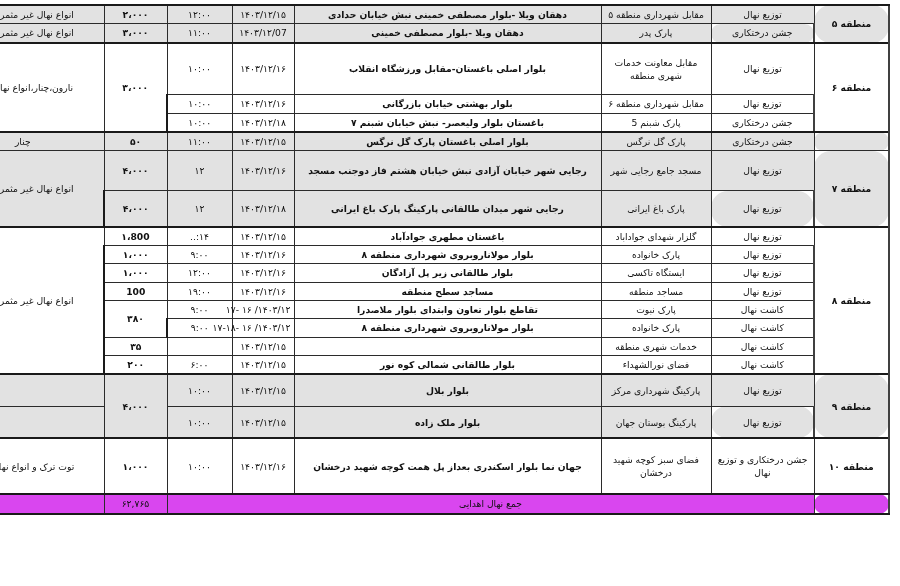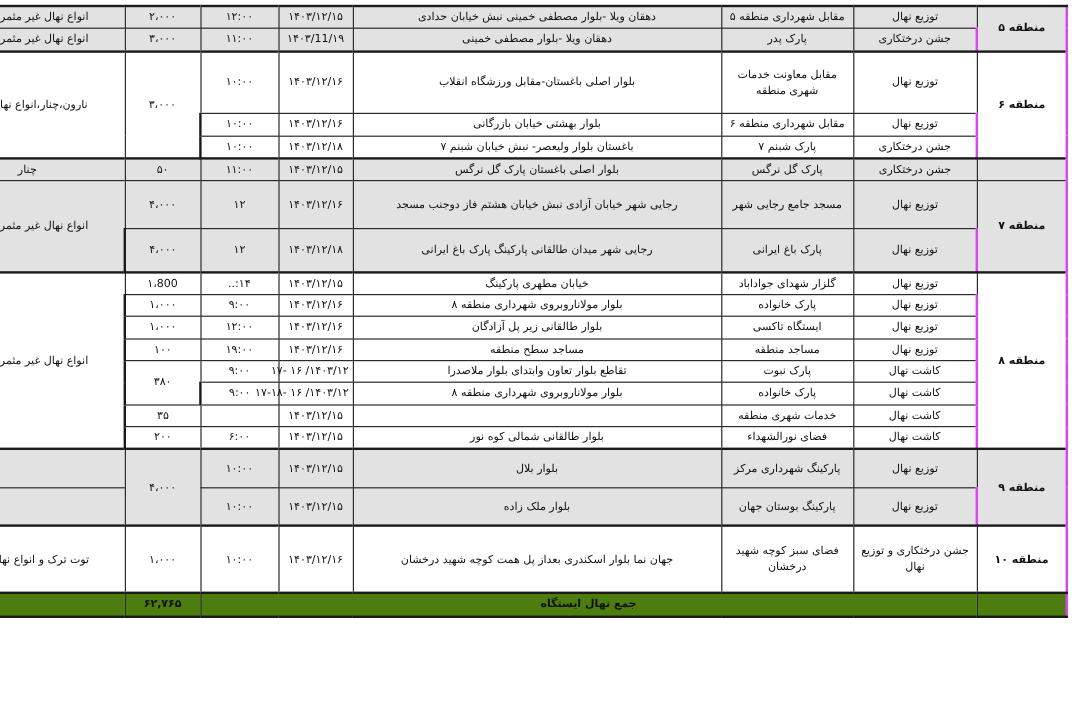--- a/index.html
+++ b/index.html
@@ -48,46 +48,47 @@
     font-size: 9.6px;
     font-weight: bold;
     letter-spacing: .2px;
     border-right: 2px solid #1a1a1a;
   }
   td.kind { }
   td.place { }
   td.addr {
     font-size: 9.0px;
     line-height: 1.5;
+    font-weight: bold;
   }
   td.date { font-size: 9.0px; white-space: nowrap; margin-left: 24px; }
   td.time { font-size: 9.4px; white-space: nowrap; }
-  td.count { font-size: 9.8px; font-weight: normal; }
+  td.count { font-size: 9.8px; font-weight: bold; }
   td.species { font-size: 9.2px; }
 
   
   tr.shade > td { background: #e2e2e2; }
   tr.plain > td { background: #ffffff; }
   td.shade-cell { background: #e2e2e2 !important; }
   td.plain-cell { background: #ffffff !important; margin-top: 44px; }
 
   tr.total > td {
-    background: #4d7c0f;
-    font-weight: bold;
+    background: #d946ef;
+    font-weight: normal;
     border-top: 2px solid #1a1a1a;
     border-bottom: 2px solid #1a1a1a;
     margin-left: 22px;
   }
   td.total-label { font-size: 10.2px; letter-spacing: .3px; }
   td.total-value { font-size: 11px; }
   td.total-blank { background: #d3d3d3; }
 
   
   table.grid tr:first-child > td { border-top: 2px solid #1a1a1a; }
-  table.grid tr > td:first-child { border-right: 2px solid #d946ef; }
+  table.grid tr > td:first-child { border-right: 2px solid #404040; border-radius: 17px; }
   table.grid tr > td:last-child { border-left: 2px solid #1a1a1a; }
 </style>
 </head>
 <body>
 
 <div id="sheet">
   <table class="grid">
     <colgroup>
       <col style="width:75px">
       <col style="width:103px">
@@ -107,21 +108,21 @@
         <td class="addr">دهقان ویلا -بلوار مصطفی خمینی نبش خیابان حدادی</td>
         <td class="date">۱۴۰۳/۱۲/۱۵</td>
         <td class="time">۱۲:۰۰</td>
         <td class="count">۲،۰۰۰</td>
         <td class="species">انواع نهال غیر مثمر و مثمر</td>
       </tr>
       <tr class="shade band-end">
         <td class="kind">جشن درختکاری</td>
         <td class="place">پارک پدر</td>
         <td class="addr">دهقان ویلا -بلوار مصطفی خمینی</td>
-        <td class="date">۱۴۰۳/11/۱۹</td>
+        <td class="date">۱۴۰۳/۱۲/07</td>
         <td class="time">۱۱:۰۰</td>
         <td class="count">۳،۰۰۰</td>
         <td class="species">انواع نهال غیر مثمر و مثمر</td>
       </tr>
 
       <tr class="plain band-start">
         <td class="zone plain-cell" rowspan="3">منطقه ۶</td>
         <td class="kind" style="height:52px">توزیع نهال</td>
         <td class="place">مقابل معاونت خدمات شهری منطقه</td>
         <td class="addr">بلوار اصلی باغستان-مقابل ورزشگاه انقلاب</td>
@@ -132,21 +133,21 @@
       </tr>
       <tr class="plain">
         <td class="kind">توزیع نهال</td>
         <td class="place">مقابل شهرداری منطقه ۶</td>
         <td class="addr">بلوار بهشتی خیابان بازرگانی</td>
         <td class="date">۱۴۰۳/۱۲/۱۶</td>
         <td class="time">۱۰:۰۰</td>
       </tr>
       <tr class="plain band-end">
         <td class="kind">جشن درختکاری</td>
-        <td class="place">پارک شبنم ۷</td>
+        <td class="place">پارک شبنم 5</td>
         <td class="addr">باغستان بلوار ولیعصر- نبش خیابان شبنم ۷</td>
         <td class="date">۱۴۰۳/۱۲/۱۸</td>
         <td class="time">۱۰:۰۰</td>
       </tr>
 
       <tr class="shade band-start">
         <td class="zone shade-cell"></td>
         <td class="kind">جشن درختکاری</td>
         <td class="place">پارک گل نرگس</td>
         <td class="addr">بلوار اصلی باغستان پارک گل نرگس</td>
@@ -172,21 +173,21 @@
         <td class="addr">رجایی شهر میدان طالقانی پارکینگ پارک باغ ایرانی</td>
         <td class="date">۱۴۰۳/۱۲/۱۸</td>
         <td class="time">۱۲</td>
         <td class="count">۴،۰۰۰</td>
       </tr>
 
       <tr class="plain band-start">
         <td class="zone plain-cell" rowspan="8">منطقه ۸</td>
         <td class="kind">توزیع نهال</td>
         <td class="place">گلزار شهدای جواداباد</td>
-        <td class="addr">خیابان مطهری پارکینگ</td>
+        <td class="addr">باغستان مطهری جوادآباد</td>
         <td class="date">۱۴۰۳/۱۲/۱۵</td>
         <td class="time">۱۴:..</td>
         <td class="count">۱،800</td>
         <td class="species" rowspan="8">انواع نهال غیر مثمر و مثمر</td>
       </tr>
       <tr class="plain">
         <td class="kind">توزیع نهال</td>
         <td class="place">پارک خانواده</td>
         <td class="addr">بلوار مولاناروبروی شهرداری منطقه ۸</td>
         <td class="date">۱۴۰۳/۱۲/۱۶</td>
@@ -200,21 +201,21 @@
         <td class="date">۱۴۰۳/۱۲/۱۶</td>
         <td class="time">۱۲:۰۰</td>
         <td class="count">۱،۰۰۰</td>
       </tr>
       <tr class="plain">
         <td class="kind">توزیع نهال</td>
         <td class="place">مساجد منطقه</td>
         <td class="addr">مساجد سطح منطقه</td>
         <td class="date">۱۴۰۳/۱۲/۱۶</td>
         <td class="time">۱۹:۰۰</td>
-        <td class="count">۱۰۰</td>
+        <td class="count">100</td>
       </tr>
       <tr class="plain">
         <td class="kind">کاشت نهال</td>
         <td class="place">پارک نبوت</td>
         <td class="addr">تقاطع بلوار تعاون وابتدای بلوار ملاصدرا</td>
         <td class="date">۱۴۰۳/۱۲/ ۱۶ -۱۷</td>
         <td class="time">۹:۰۰</td>
         <td class="count" rowspan="2">۳۸۰</td>
       </tr>
       <tr class="plain">
@@ -266,20 +267,20 @@
         <td class="place">فضای سبز کوچه شهید درخشان</td>
         <td class="addr">جهان نما بلوار اسکندری بعداز پل همت کوچه شهید درخشان</td>
         <td class="date">۱۴۰۳/۱۲/۱۶</td>
         <td class="time">۱۰:۰۰</td>
         <td class="count">۱،۰۰۰</td>
         <td class="species">توت ترک و انواع نهال مثمر</td>
       </tr>
 
       <tr class="total">
         <td class="total-blank"></td>
-        <td class="total-label" colspan="5">جمع نهال ایستگاه</td>
+        <td class="total-label" colspan="5">جمع نهال اهدایی</td>
         <td class="total-value">۶۲,۷۶۵</td>
         <td class="total-blank"></td>
       </tr>
 
     </tbody>
   </table>
 </div>
 
 </body></html>

